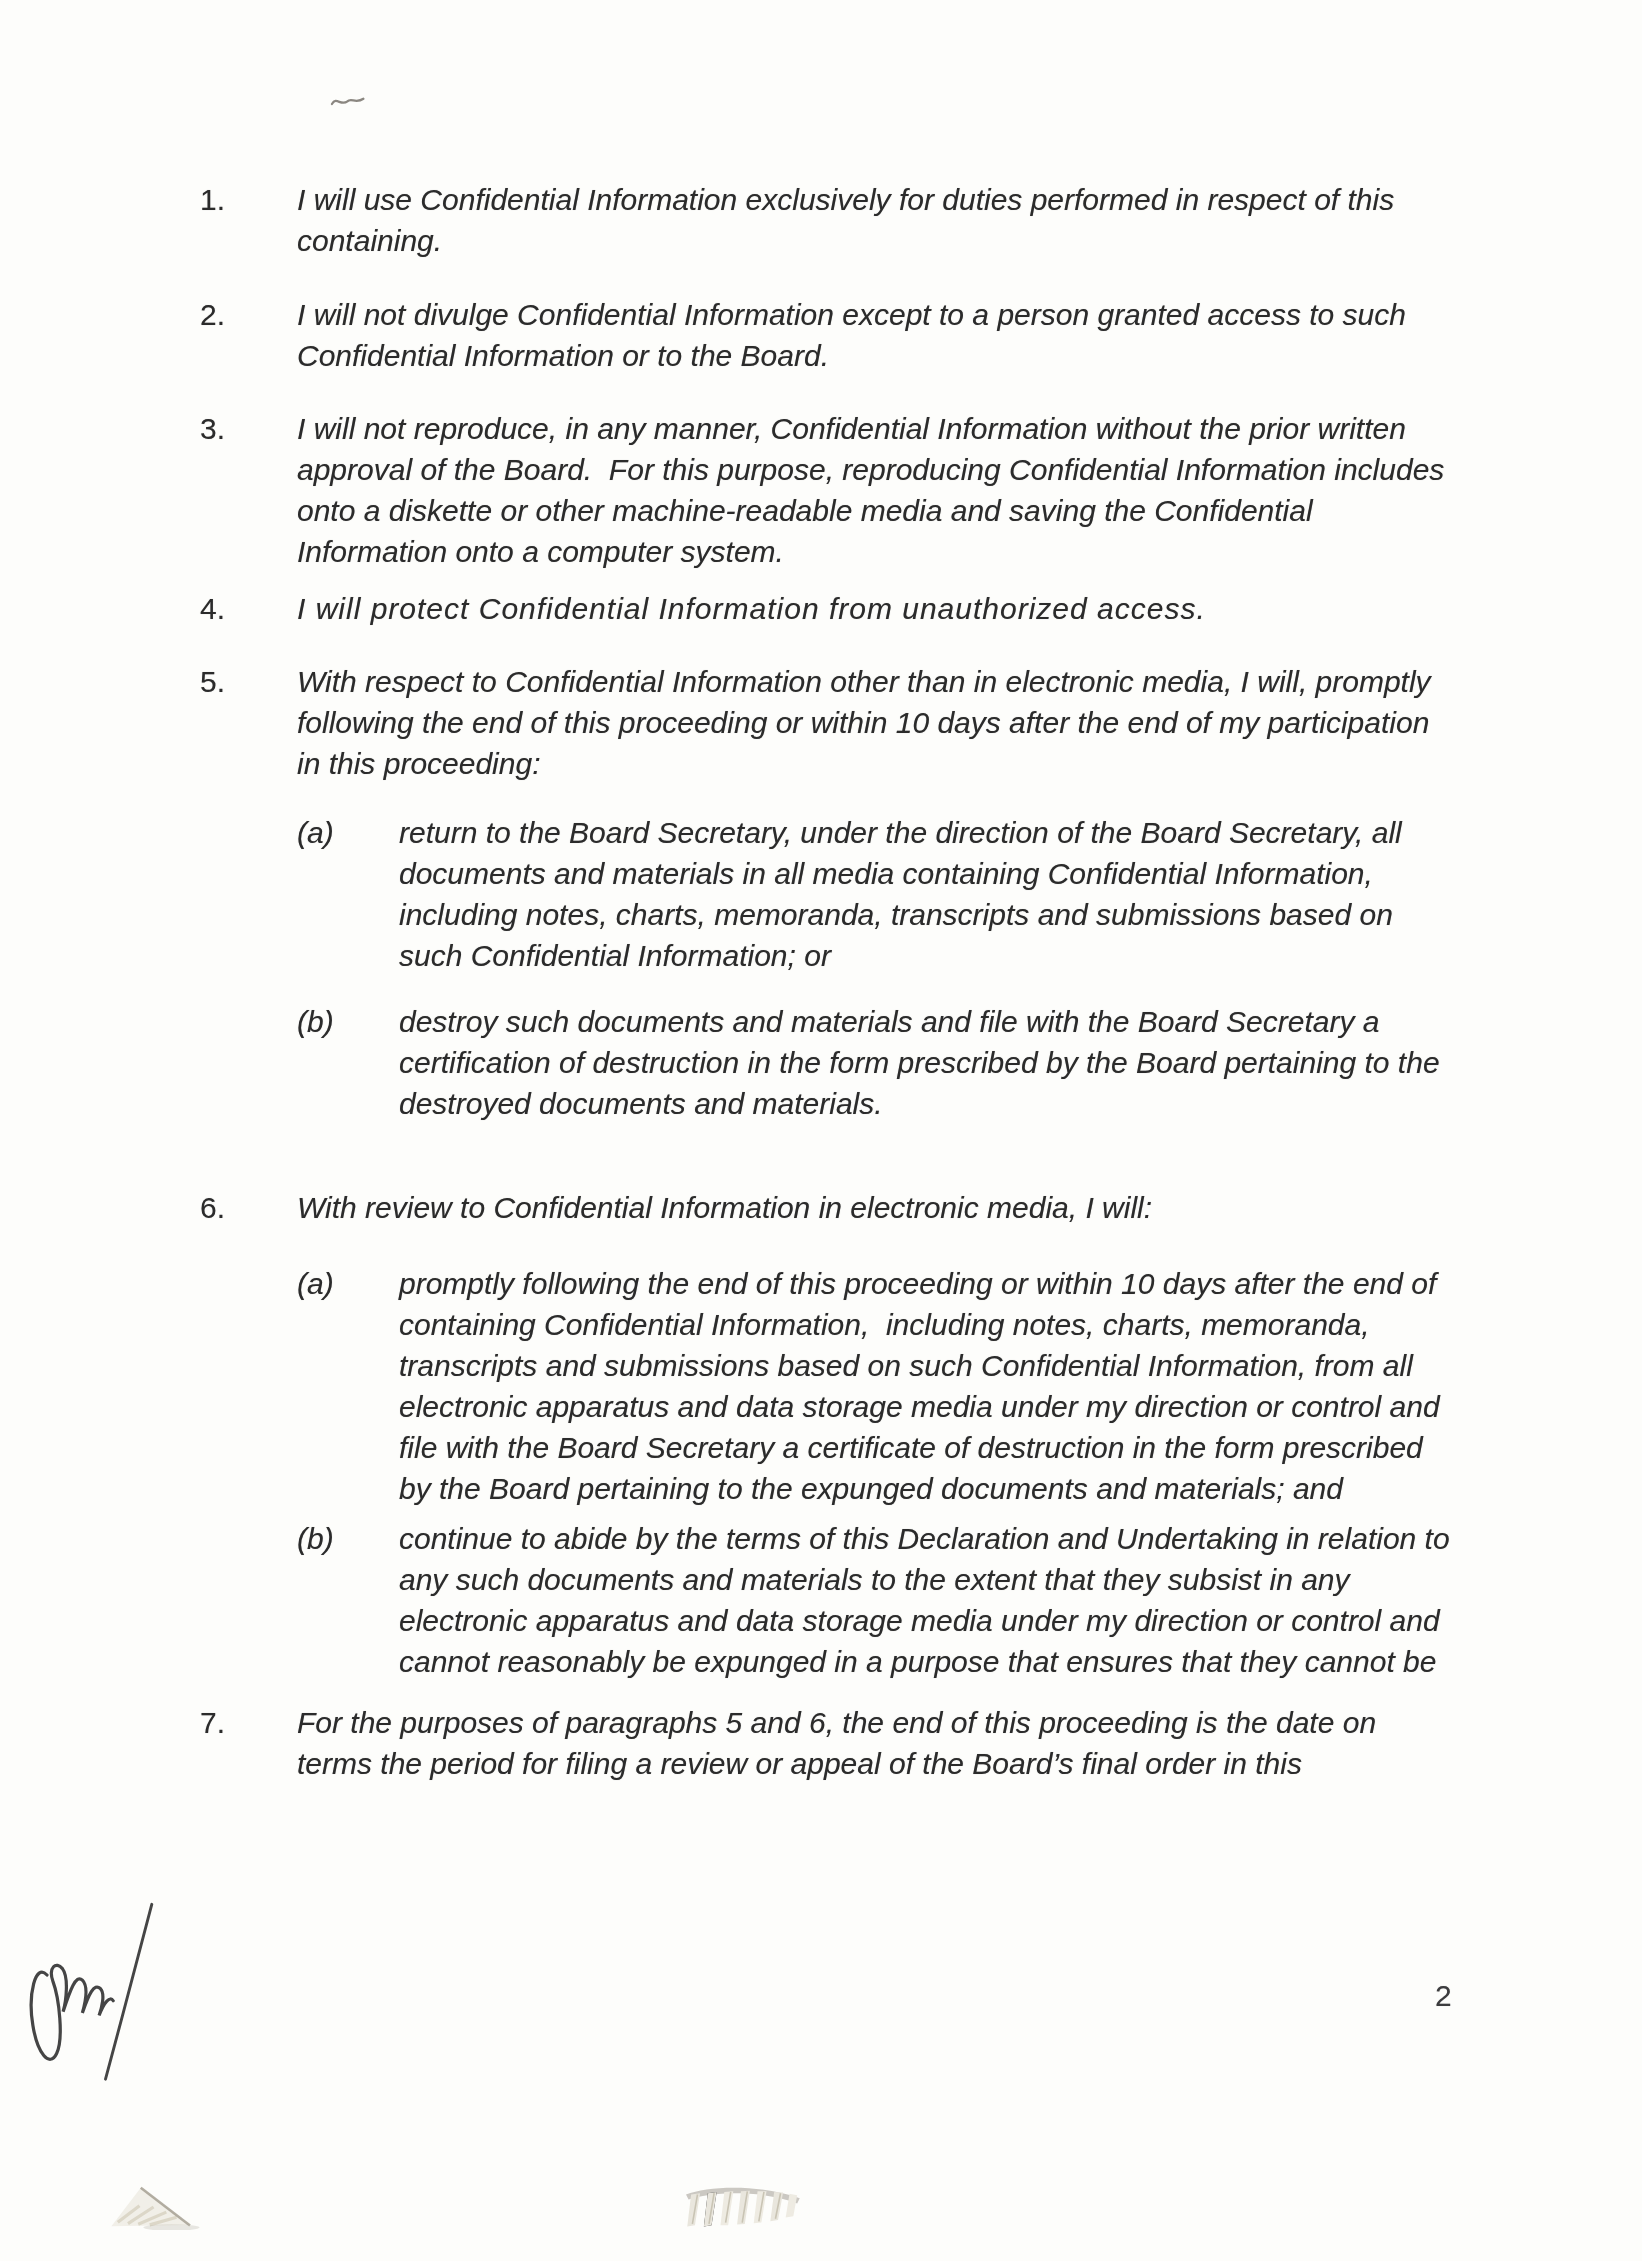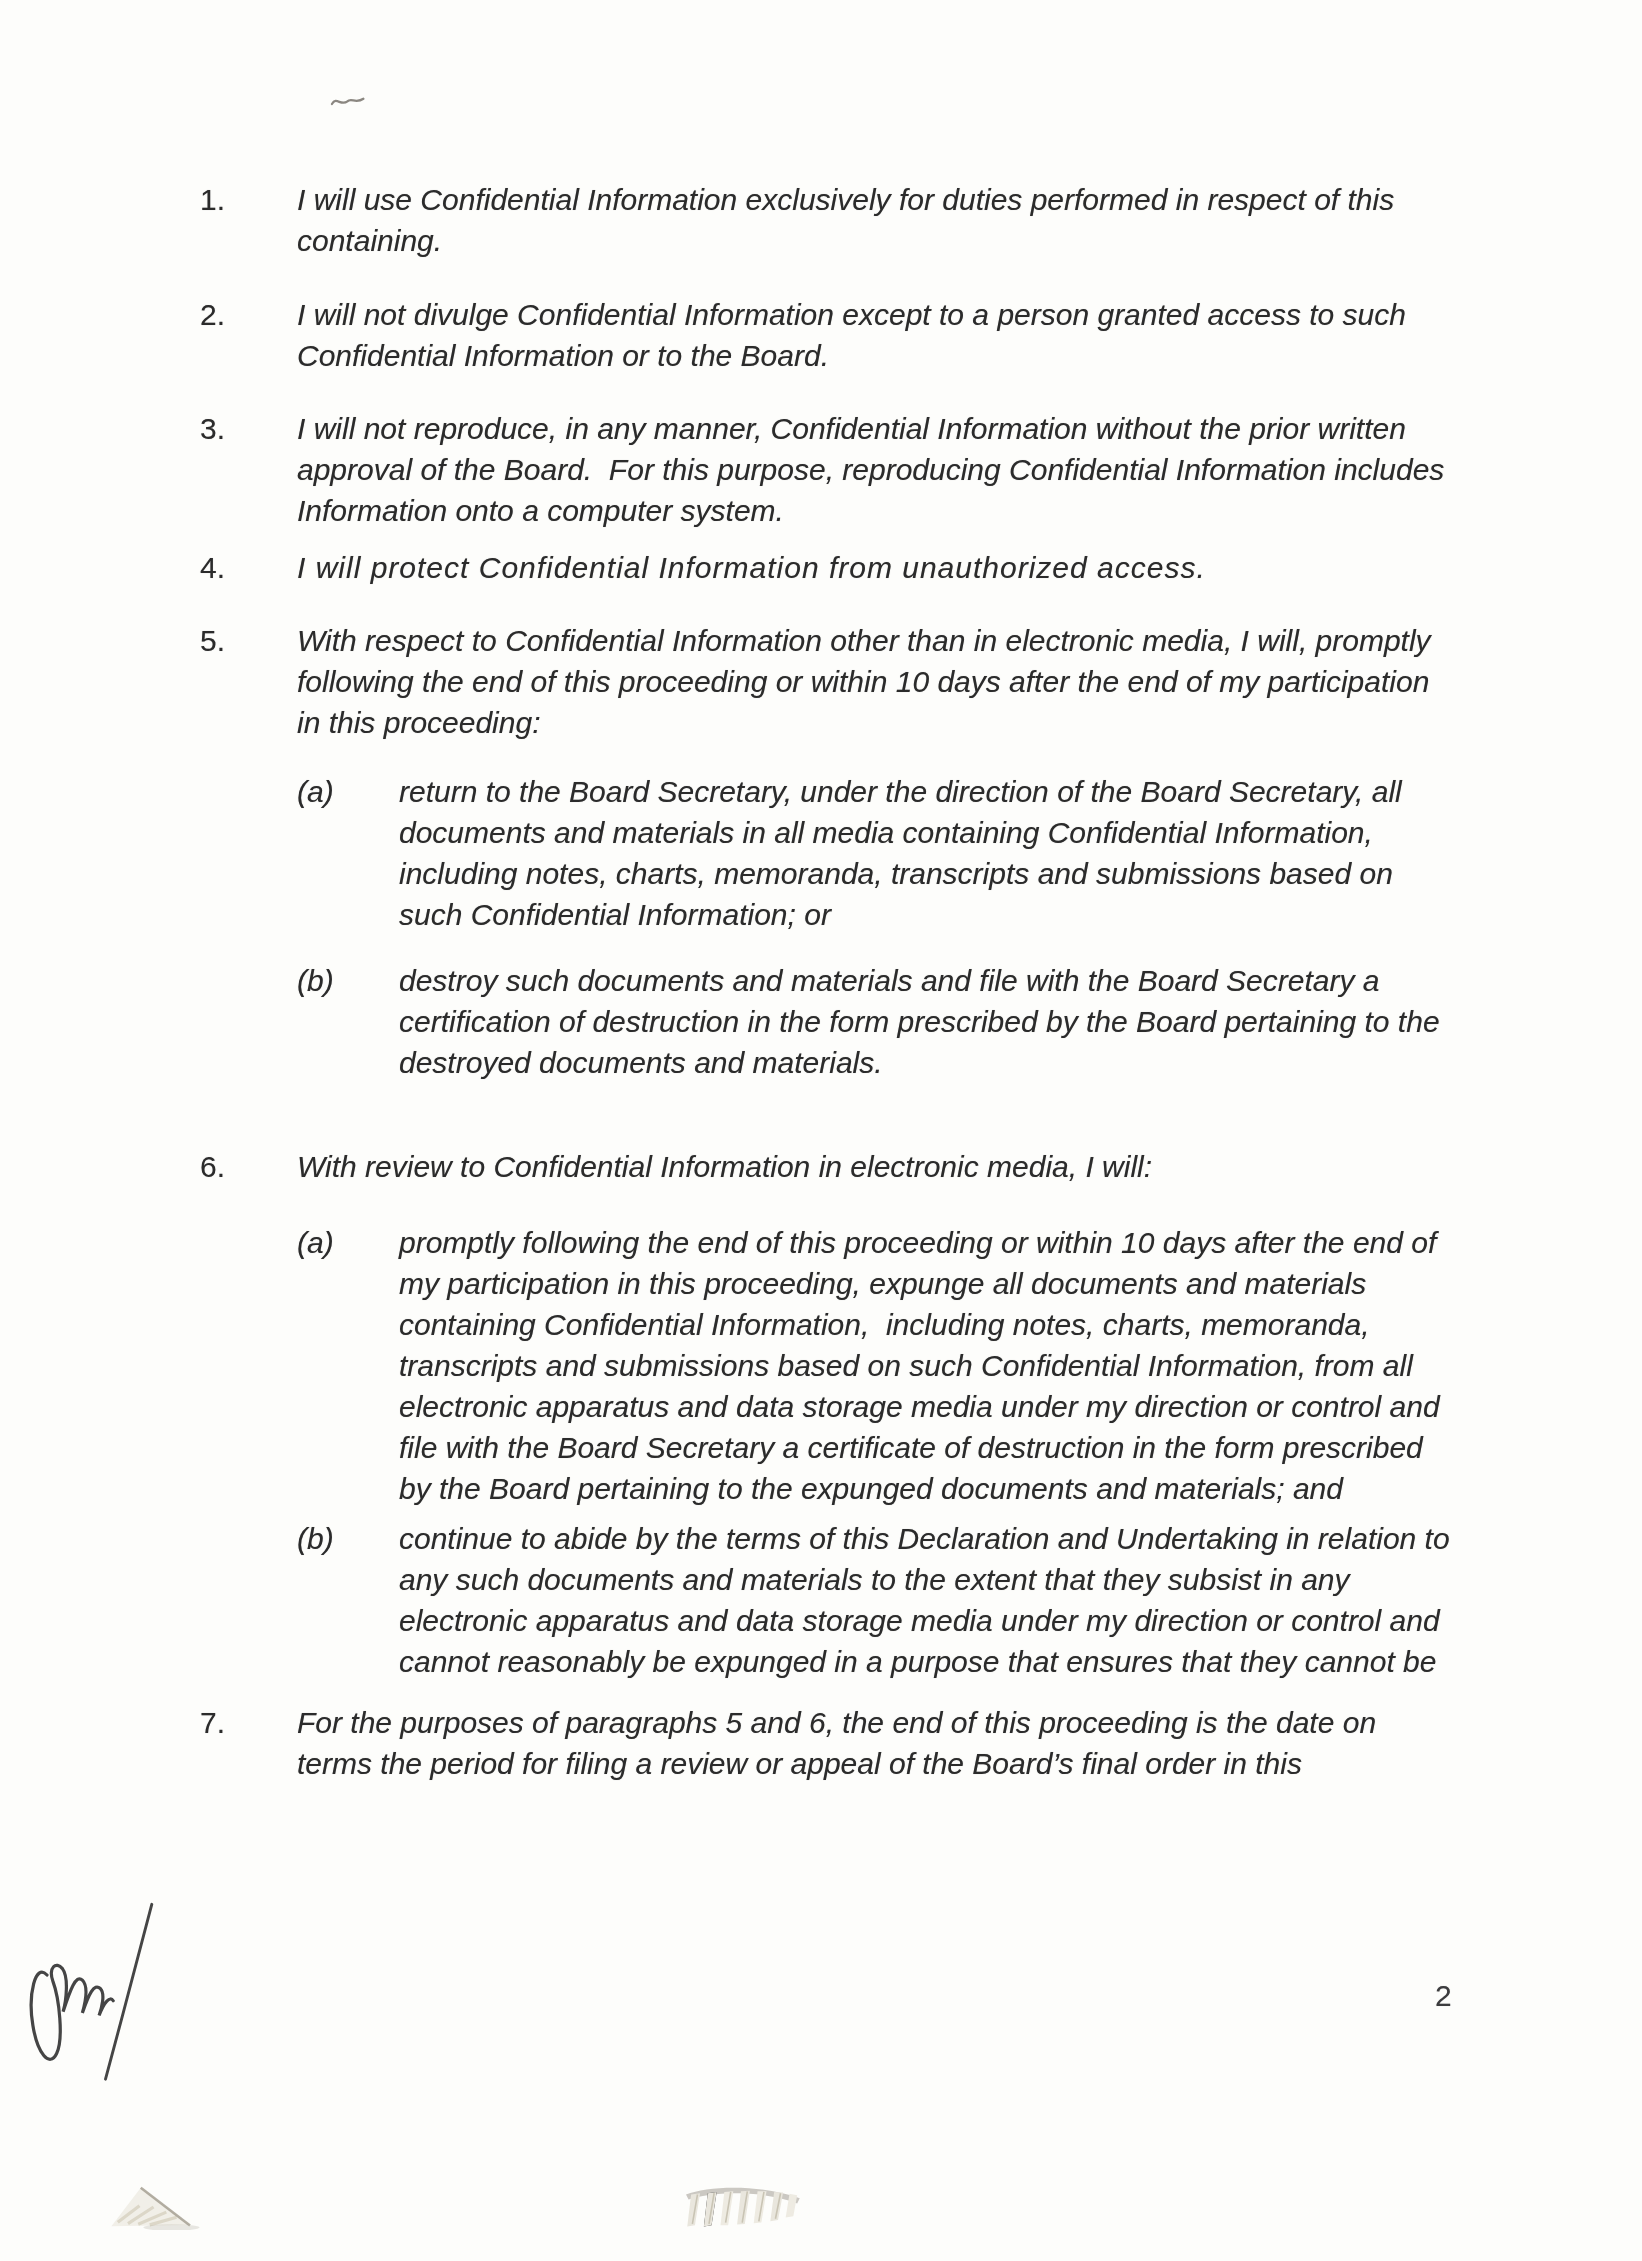--- a/index.html
+++ b/index.html
@@ -78,20 +78,21 @@
           <div class="body">
             <div class="line">I will not divulge Confidential Information except to a person granted access to such</div>
             <div class="line">Confidential Information or to the Board.</div>
           </div>
         </div>
         <div class="item item-3">
           <div class="num">3.</div>
           <div class="body">
             <div class="line">I will not reproduce, in any manner, Confidential Information without the prior written</div>
             <div class="line">approval of the Board.  For this purpose, reproducing Confidential Information includes</div>
+            <div class="line">onto a diskette or other machine-readable media and saving the Confidential</div>
             <div class="line">Information onto a computer system.</div>
           </div>
         </div>
         <div class="item item-4">
           <div class="num">4.</div>
           <div class="body">
             <div class="line">I will protect Confidential Information from unauthorized access.</div>
           </div>
         </div>
         <div class="item item-5">
@@ -120,21 +121,20 @@
           </div>
         </div>
         <div class="item item-6">
           <div class="num">6.</div>
           <div class="body">
             <div class="line">With review to Confidential Information in electronic media, I will:</div>
             <div class="sub sub-a">
               <div class="sublabel">(a)</div>
               <div class="subbody">
                 <div class="line">promptly following the end of this proceeding or within 10 days after the end of</div>
-                <div class="line">my participation in this proceeding, expunge all documents and materials</div>
                 <div class="line">containing Confidential Information,  including notes, charts, memoranda,</div>
                 <div class="line">transcripts and submissions based on such Confidential Information, from all</div>
                 <div class="line">electronic apparatus and data storage media under my direction or control and</div>
                 <div class="line">file with the Board Secretary a certificate of destruction in the form prescribed</div>
                 <div class="line">by the Board pertaining to the expunged documents and materials; and</div>
               </div>
             </div>
             <div class="sub sub-b">
               <div class="sublabel">(b)</div>
               <div class="subbody">

